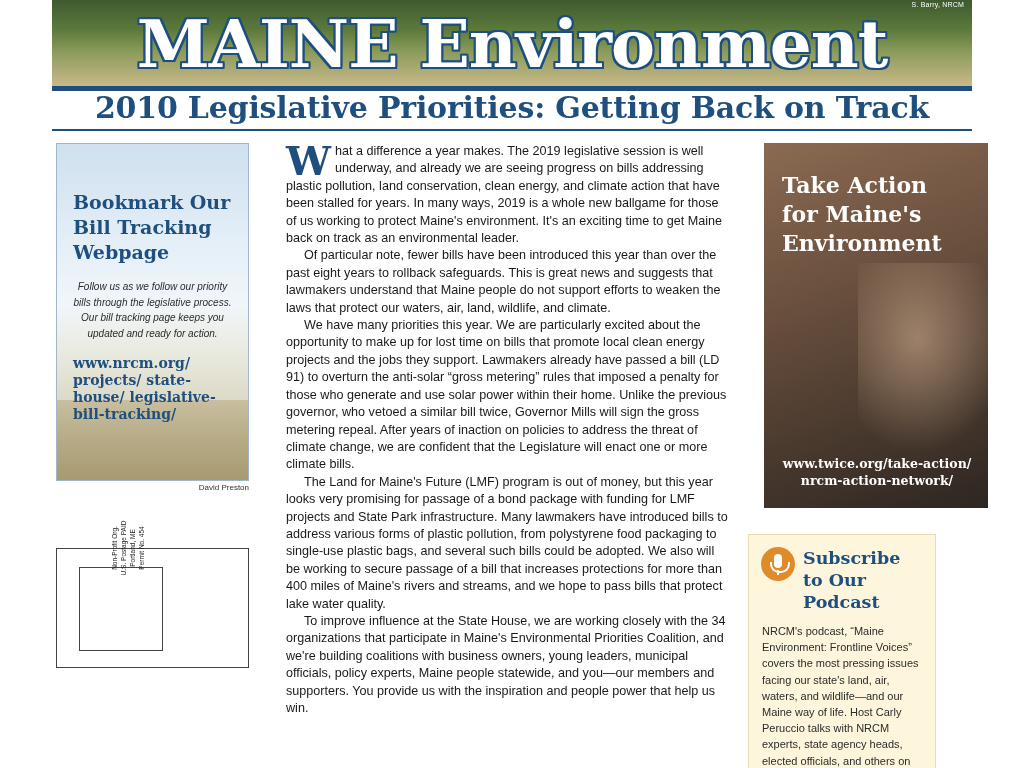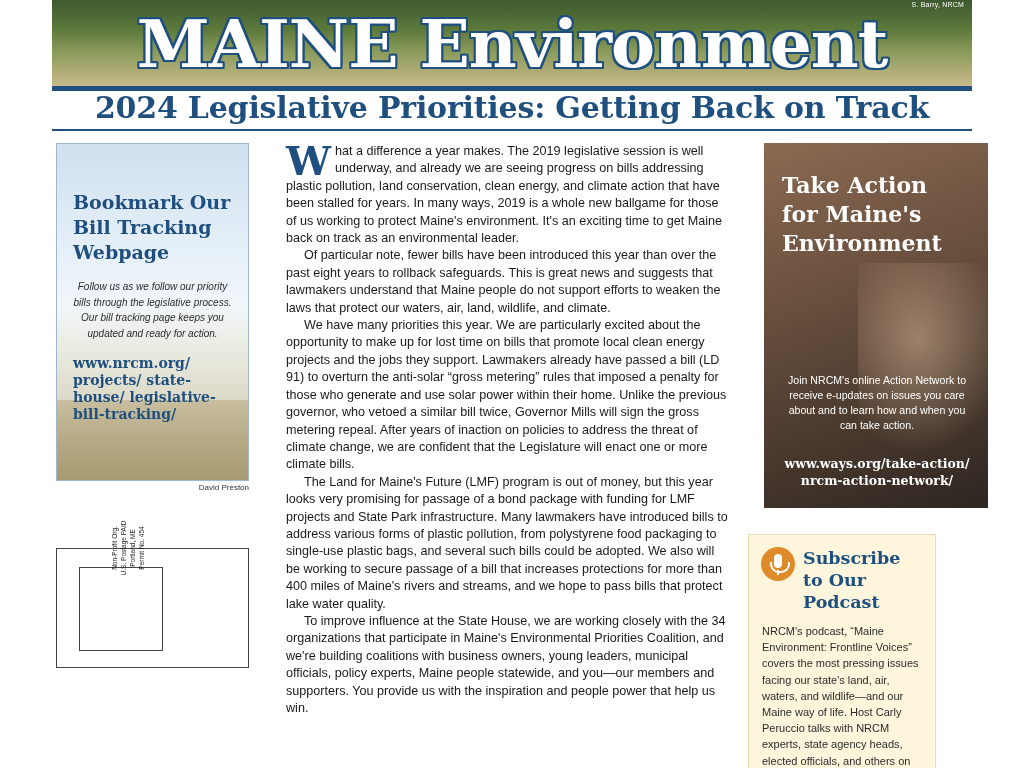--- a/index.html
+++ b/index.html
@@ -338,21 +338,21 @@
   <div class="masthead-photo-credit">S. Barry, NRCM</div>
   <div class="masthead-title-wrap">
     <div class="masthead-title">
       <span>MAINE</span>
       <span>Environment</span>
     </div>
   </div>
 </div>
 <div class="masthead-rule"></div>
 
-<div class="deck">2024 Legislative Priorities: Getting Back on Track</div>
+<div class="deck">2010 Legislative Priorities: Getting Back on Track</div>
 <div class="deck-rule"></div>
 
 <div class="left-col">
   <div class="bill-box">
     <div class="snow-band"></div>
     <div class="grass"></div>
     <div class="bill-box-inner">
       <div class="bill-title">Bookmark Our Bill Tracking Webpage</div>
       <div class="bill-desc">Follow us as we follow our priority bills through the legislative process. Our bill tracking page keeps you updated and ready for action.</div>
       <div class="bill-url">www.nrcm.org/ projects/ state-house/ legislative-bill-tracking/</div>
@@ -377,22 +377,21 @@
   <p>Of particular note, fewer bills have been introduced this year than over the past eight years to rollback safeguards. This is great news and suggests that lawmakers understand that Maine people do not support efforts to weaken the laws that protect our waters, air, land, wildlife, and climate.</p>
   <p>We have many priorities this year. We are particularly excited about the opportunity to make up for lost time on bills that promote local clean energy projects and the jobs they support. Lawmakers already have passed a bill (LD 91) to overturn the anti-solar “gross metering” rules that imposed a penalty for those who generate and use solar power within their home. Unlike the previous governor, who vetoed a similar bill twice, Governor Mills will sign the gross metering repeal. After years of inaction on policies to address the threat of climate change, we are confident that the Legislature will enact one or more climate bills.</p>
   <p>The Land for Maine's Future (LMF) program is out of money, but this year looks very promising for passage of a bond package with funding for LMF projects and State Park infrastructure. Many lawmakers have introduced bills to address various forms of plastic pollution, from polystyrene food packaging to single-use plastic bags, and several such bills could be adopted. We also will be working to secure passage of a bill that increases protections for more than 400 miles of Maine's rivers and streams, and we hope to pass bills that protect lake water quality.</p>
   <p>To improve influence at the State House, we are working closely with the 34 organizations that participate in Maine's Environmental Priorities Coalition, and we're building coalitions with business owners, young leaders, municipal officials, policy experts, Maine people statewide, and you—our members and supporters. You provide us with the inspiration and people power that help us win.</p>
 </div>
 
 <div class="right-col">
 
   <div class="take-action">
     <div class="ta-head">Take Action for Maine's Environment</div>
-    <div class="ta-body">Join NRCM's online Action Network to receive e-updates on issues you care about and to learn how and when you can take action.</div>
-    <div class="ta-url">www.ways.org/take-action/ nrcm-action-network/</div>
+    <div class="ta-url">www.twice.org/take-action/ nrcm-action-network/</div>
   </div>
 
   <div class="podcast">
     <div class="pod-head">
       <div class="pod-icon">
         <div class="mic-body"></div>
         <div class="mic-arc"></div>
         <div class="mic-stem"></div>
       </div>
       <div class="pod-title">Subscribe to Our Podcast</div>

